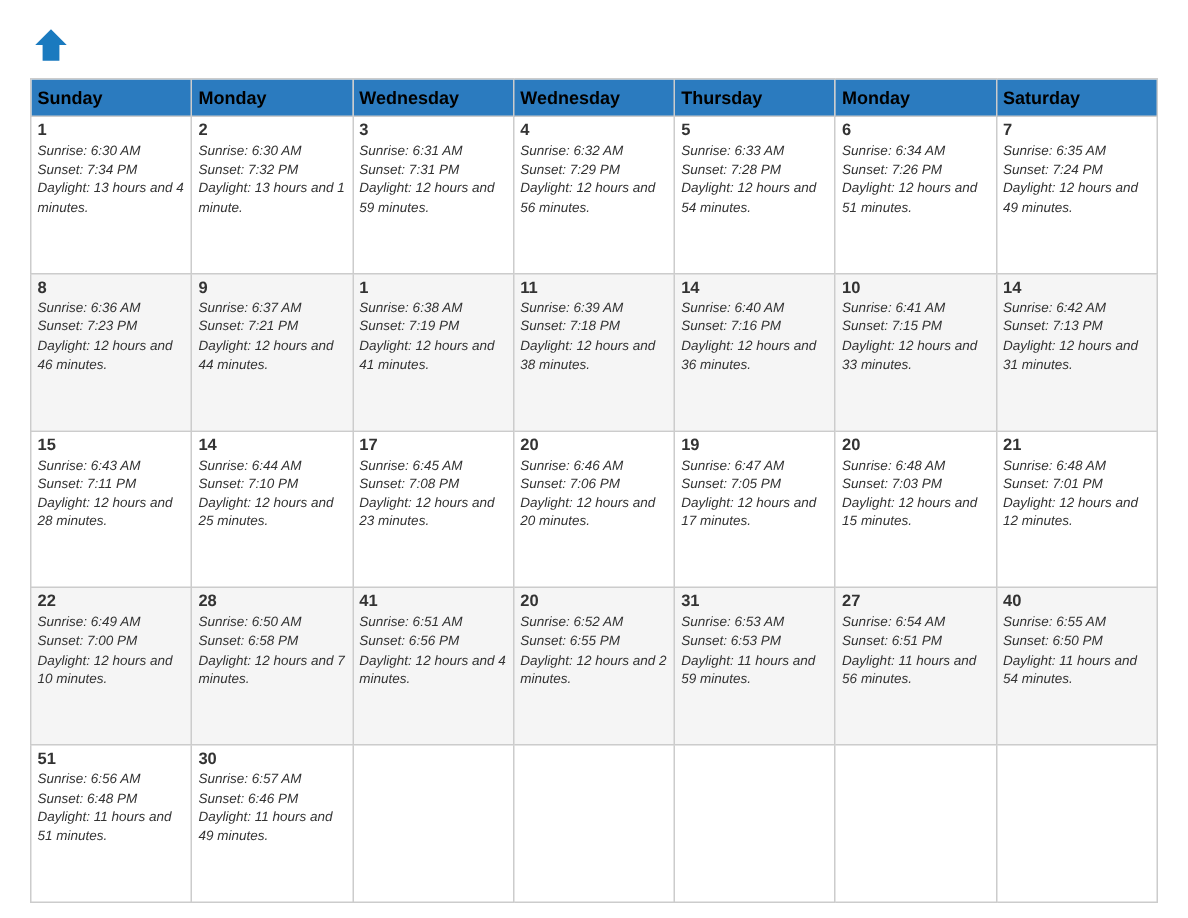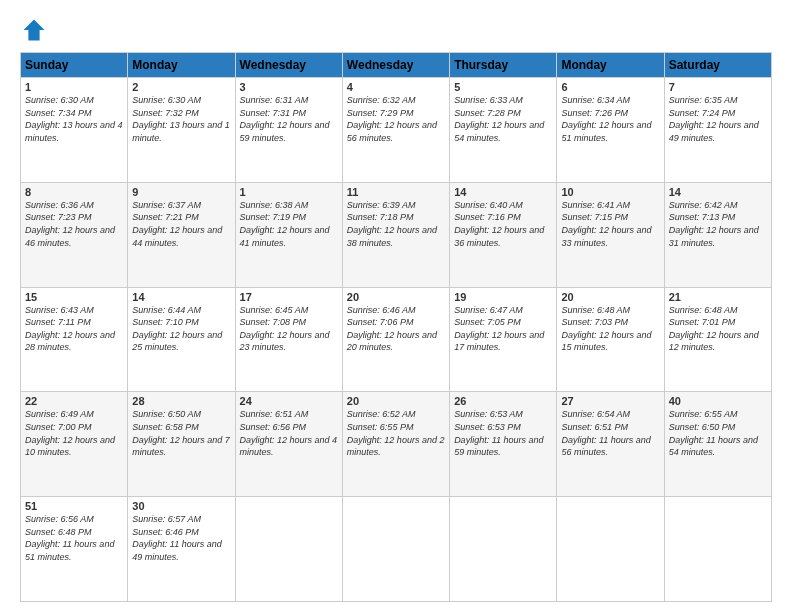--- a/index.html
+++ b/index.html
@@ -144,23 +144,23 @@
           <td><span class="day-num">14</span><span class="day-info">Sunrise: 6:44 AM<br>Sunset: 7:10 PM<br>Daylight: 12 hours and 25 minutes.</span></td>
           <td><span class="day-num">17</span><span class="day-info">Sunrise: 6:45 AM<br>Sunset: 7:08 PM<br>Daylight: 12 hours and 23 minutes.</span></td>
           <td><span class="day-num">20</span><span class="day-info">Sunrise: 6:46 AM<br>Sunset: 7:06 PM<br>Daylight: 12 hours and 20 minutes.</span></td>
           <td><span class="day-num">19</span><span class="day-info">Sunrise: 6:47 AM<br>Sunset: 7:05 PM<br>Daylight: 12 hours and 17 minutes.</span></td>
           <td><span class="day-num">20</span><span class="day-info">Sunrise: 6:48 AM<br>Sunset: 7:03 PM<br>Daylight: 12 hours and 15 minutes.</span></td>
           <td><span class="day-num">21</span><span class="day-info">Sunrise: 6:48 AM<br>Sunset: 7:01 PM<br>Daylight: 12 hours and 12 minutes.</span></td>
         </tr>
         <tr>
           <td><span class="day-num">22</span><span class="day-info">Sunrise: 6:49 AM<br>Sunset: 7:00 PM<br>Daylight: 12 hours and 10 minutes.</span></td>
           <td><span class="day-num">28</span><span class="day-info">Sunrise: 6:50 AM<br>Sunset: 6:58 PM<br>Daylight: 12 hours and 7 minutes.</span></td>
-          <td><span class="day-num">24</span><span class="day-info">Sunrise: 6:51 AM<br>Sunset: 6:56 PM<br>Daylight: 12 hours and 4 minutes.</span></td>
+          <td><span class="day-num">41</span><span class="day-info">Sunrise: 6:51 AM<br>Sunset: 6:56 PM<br>Daylight: 12 hours and 4 minutes.</span></td>
           <td><span class="day-num">20</span><span class="day-info">Sunrise: 6:52 AM<br>Sunset: 6:55 PM<br>Daylight: 12 hours and 2 minutes.</span></td>
-          <td><span class="day-num">26</span><span class="day-info">Sunrise: 6:53 AM<br>Sunset: 6:53 PM<br>Daylight: 11 hours and 59 minutes.</span></td>
+          <td><span class="day-num">31</span><span class="day-info">Sunrise: 6:53 AM<br>Sunset: 6:53 PM<br>Daylight: 11 hours and 59 minutes.</span></td>
           <td><span class="day-num">27</span><span class="day-info">Sunrise: 6:54 AM<br>Sunset: 6:51 PM<br>Daylight: 11 hours and 56 minutes.</span></td>
           <td><span class="day-num">40</span><span class="day-info">Sunrise: 6:55 AM<br>Sunset: 6:50 PM<br>Daylight: 11 hours and 54 minutes.</span></td>
         </tr>
         <tr class="last-row">
           <td><span class="day-num">51</span><span class="day-info">Sunrise: 6:56 AM<br>Sunset: 6:48 PM<br>Daylight: 11 hours and 51 minutes.</span></td>
           <td><span class="day-num">30</span><span class="day-info">Sunrise: 6:57 AM<br>Sunset: 6:46 PM<br>Daylight: 11 hours and 49 minutes.</span></td>
           <td class="empty"></td>
           <td class="empty"></td>
           <td class="empty"></td>
           <td class="empty"></td>

